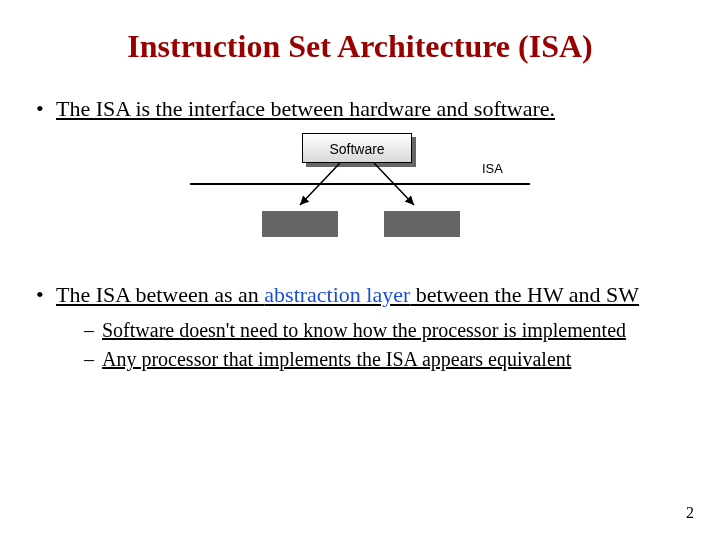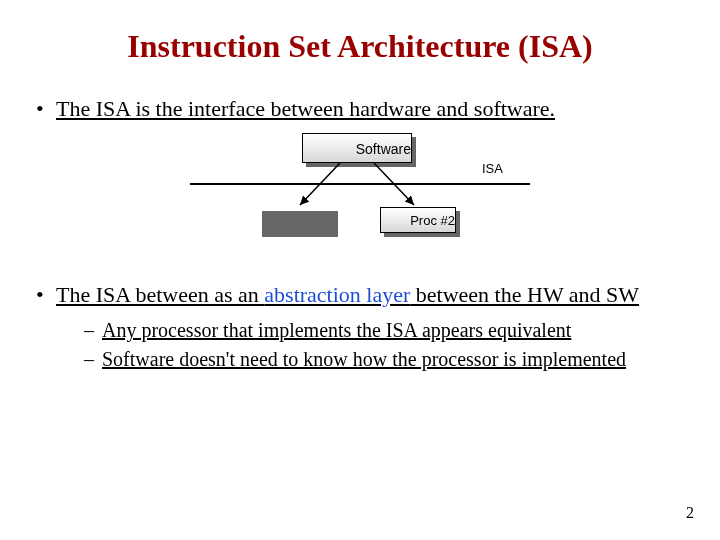--- a/index.html
+++ b/index.html
@@ -63,21 +63,21 @@
     position: relative;
     width: 420px;
     height: 130px;
     margin: 10px auto 18px auto;
     font-family: Verdana, Geneva, sans-serif;
     font-size: 14px;
   }
   .box {
     position: absolute;
     border: 1px solid #000;
-    text-align: right;
+    text-align: center;
   }
   .shadow {
     position: absolute;
     background: #666;
   }
   .soft-sh { left: 156px; top: 4px; width: 110px; height: 30px; }
   .soft-box {
     left: 152px; top: 0; width: 110px; height: 30px;
     background: linear-gradient(#ffffff,#d8d8d8);
     line-height: 30px;
@@ -141,26 +141,25 @@
         <path d="M0,0 L6,3 L0,6 Z" fill="#000"></path>
       </marker>
     </defs>
     <line x1="190" y1="30" x2="150" y2="72" stroke="#000" stroke-width="1.5" marker-end="url(#ah)"></line>
     <line x1="224" y1="30" x2="264" y2="72" stroke="#000" stroke-width="1.5" marker-end="url(#ah)"></line>
   </svg>
 
   <div class="shadow p1-sh"></div>
 
   <div class="shadow p2-sh"></div>
-  <div class="box p2-box">Proc #2</div>
 </div>
 
 <ul class="main">
   <li>
     <span>The ISA between as an </span><span class="abstraction">abstraction layer</span><span> between the HW and SW</span>
     <ul class="sub">
+      <li>Software doesn't need to know how the processor is implemented</li>
       <li>Any processor that implements the ISA appears equivalent</li>
-      <li>Software doesn't need to know how the processor is implemented</li>
     </ul>
   </li>
 </ul>
 
 <div class="pagenum">2</div>
 
 </body></html>

